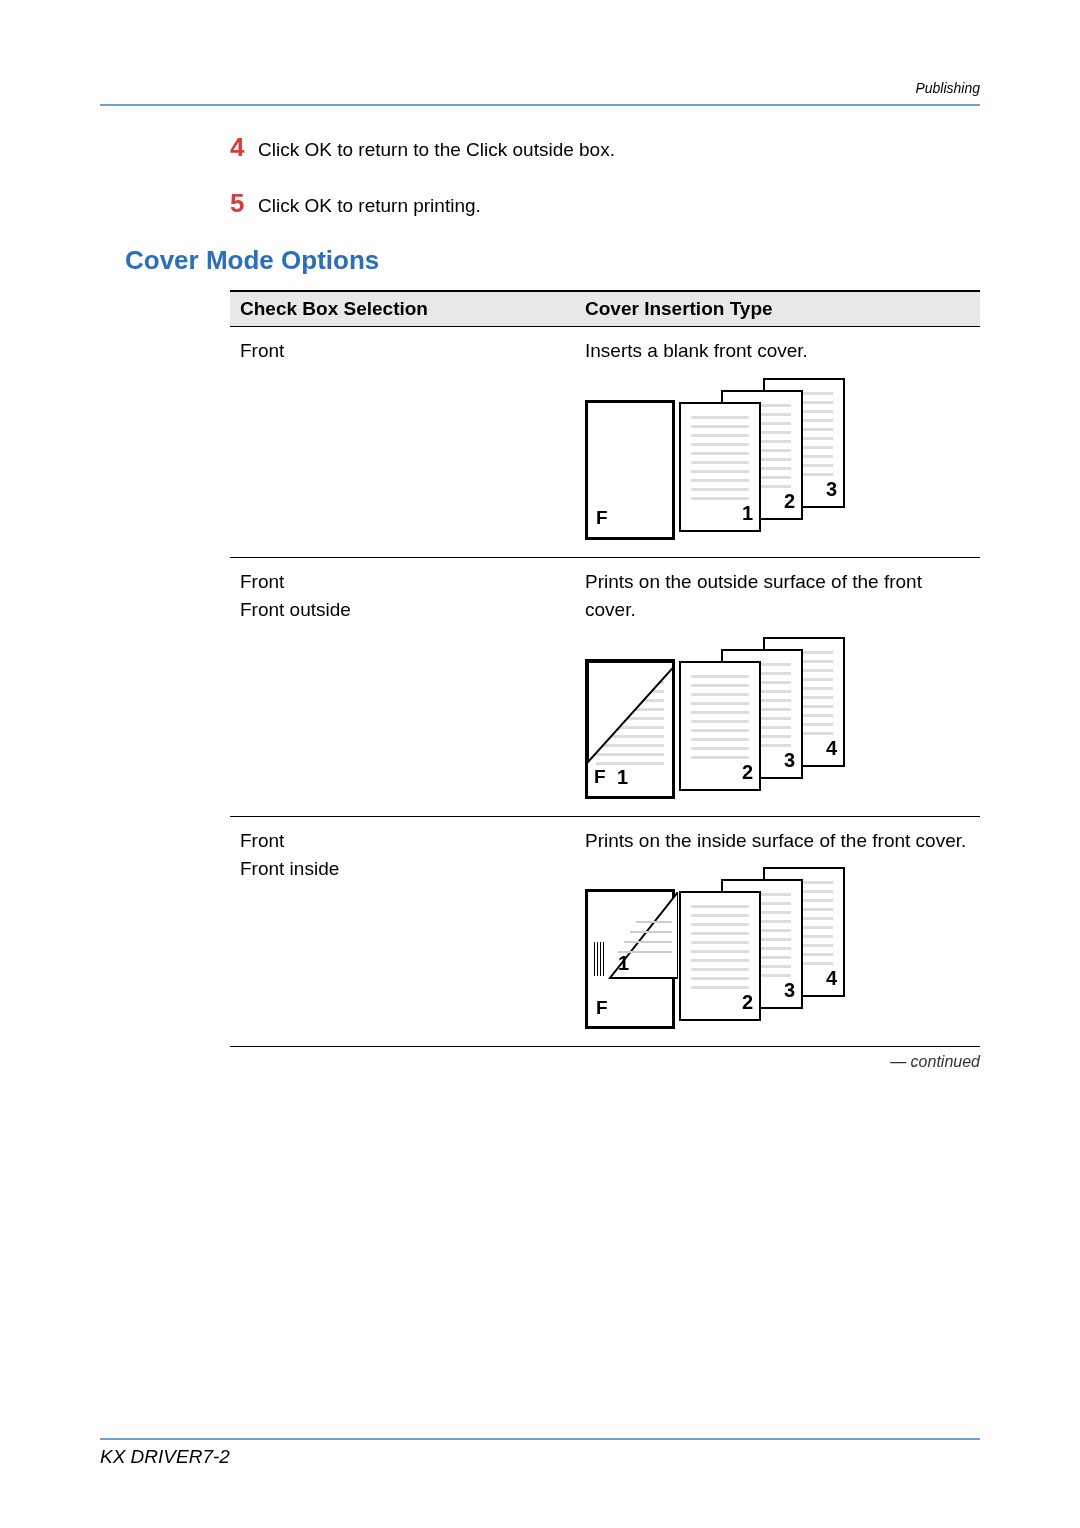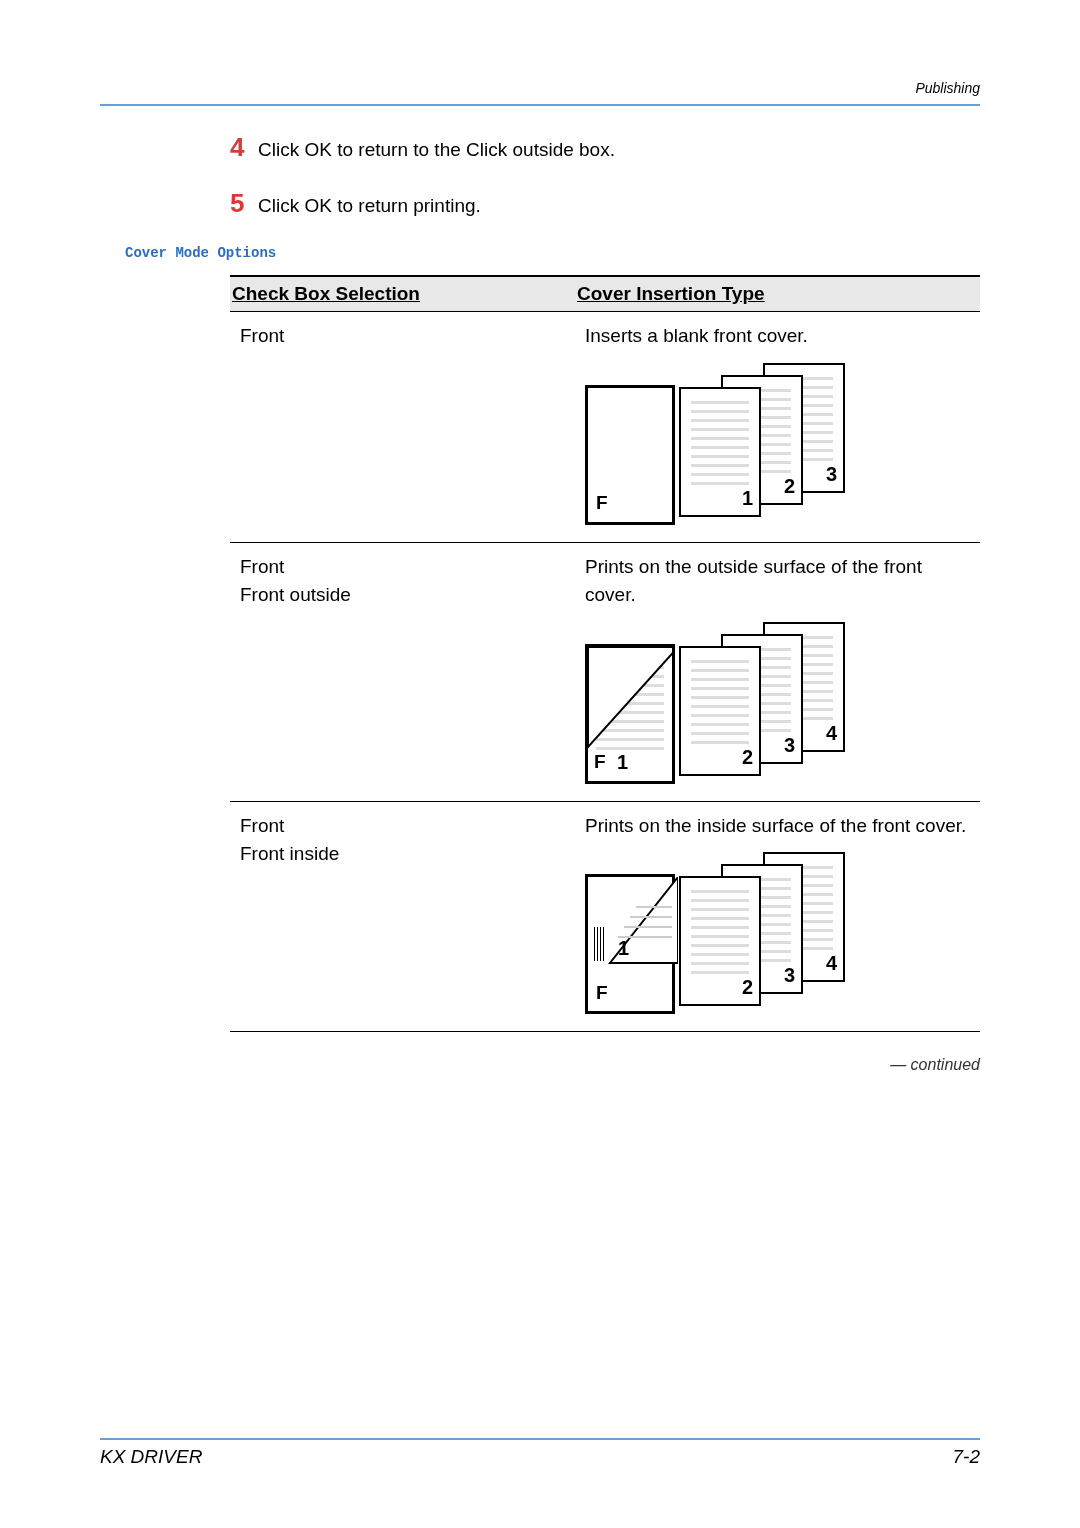--- a/index.html
+++ b/index.html
@@ -44,68 +44,65 @@
     line-height: 1;
   }
   .step-text {
     font-size: 19px;
     line-height: 1.4;
     padding-top: 3px;
   }
   .step-text b { font-weight: normal; }
   .section-heading {
     color: #2a6ebc;
-    font-size: 14px;
+    font-size: 26px;
     font-weight: bold;
     margin-left: -105px;
     margin-top: 6px;
     margin-bottom: 14px;
-    font-family: Liberation Mono, monospace;
   }
   .options-table {
     width: 100%;
     border-collapse: collapse;
     font-size: 19px;
   }
   .options-table thead tr {
     border-top: 2.5px solid #000;
     border-bottom: 1.5px solid #000;
   }
   .options-table th {
     text-align: left;
-    padding: 6px 2px;
+    padding: 6px 10px;
     font-weight: bold;
     background: #e8e8e8;
-    text-decoration: underline;
   }
   .options-table th:first-child { width: 46%; }
   .options-table tbody td {
     padding: 10px 10px 14px 10px;
     vertical-align: top;
     line-height: 1.5;
   }
   .options-table tbody tr {
     border-bottom: 1.5px solid #000;
   }
   .continued {
     text-align: right;
     font-style: italic;
     font-size: 16px;
-    margin-top: 24px;
+    margin-top: 6px;
     color: #333;
   }
   .footer {
     position: absolute;
     bottom: 60px;
     left: 100px;
     right: 100px;
     border-top: 2px solid #6aa0d8;
     padding-top: 6px;
     display: flex;
-    justify-content: space-between;
     font-style: italic;
     font-size: 19px;
   }
 
   
   .diagram {
     margin-top: 12px;
     width: 260px;
     height: 165px;
     position: relative;

